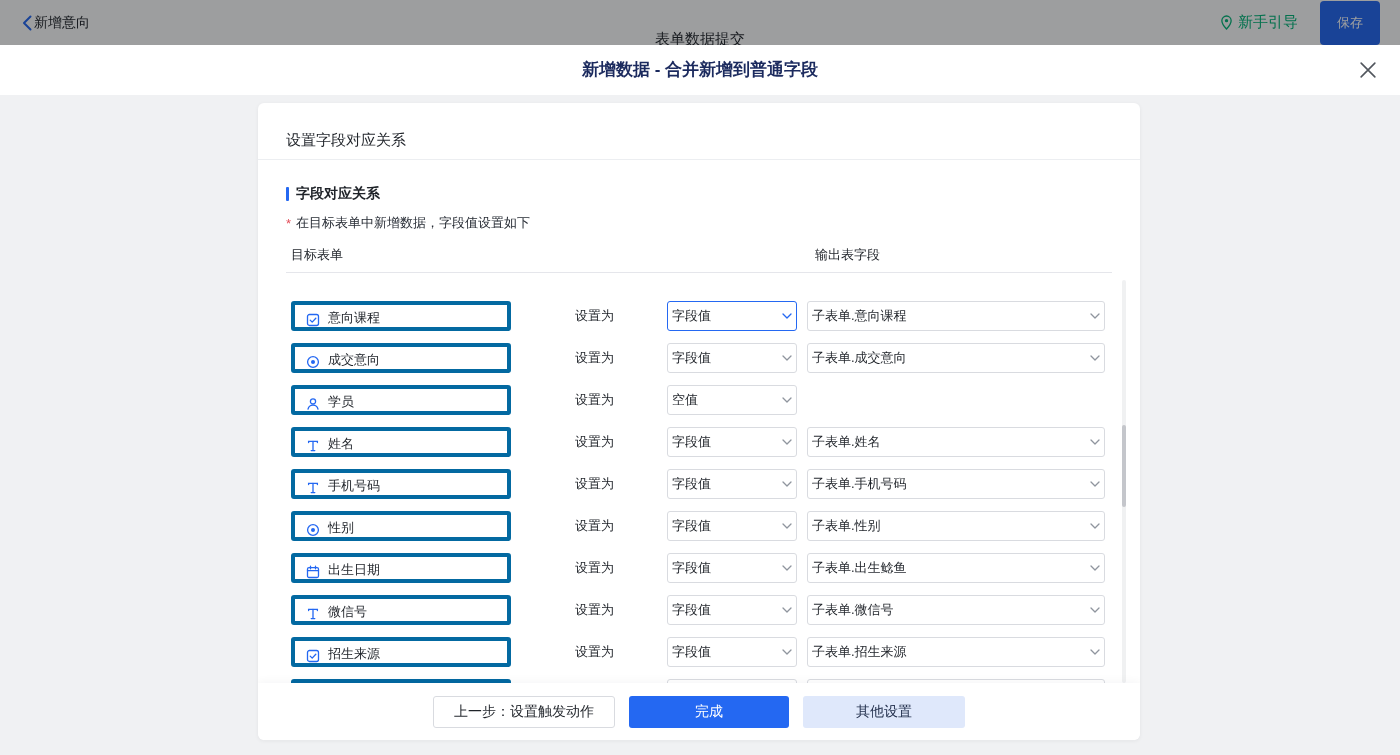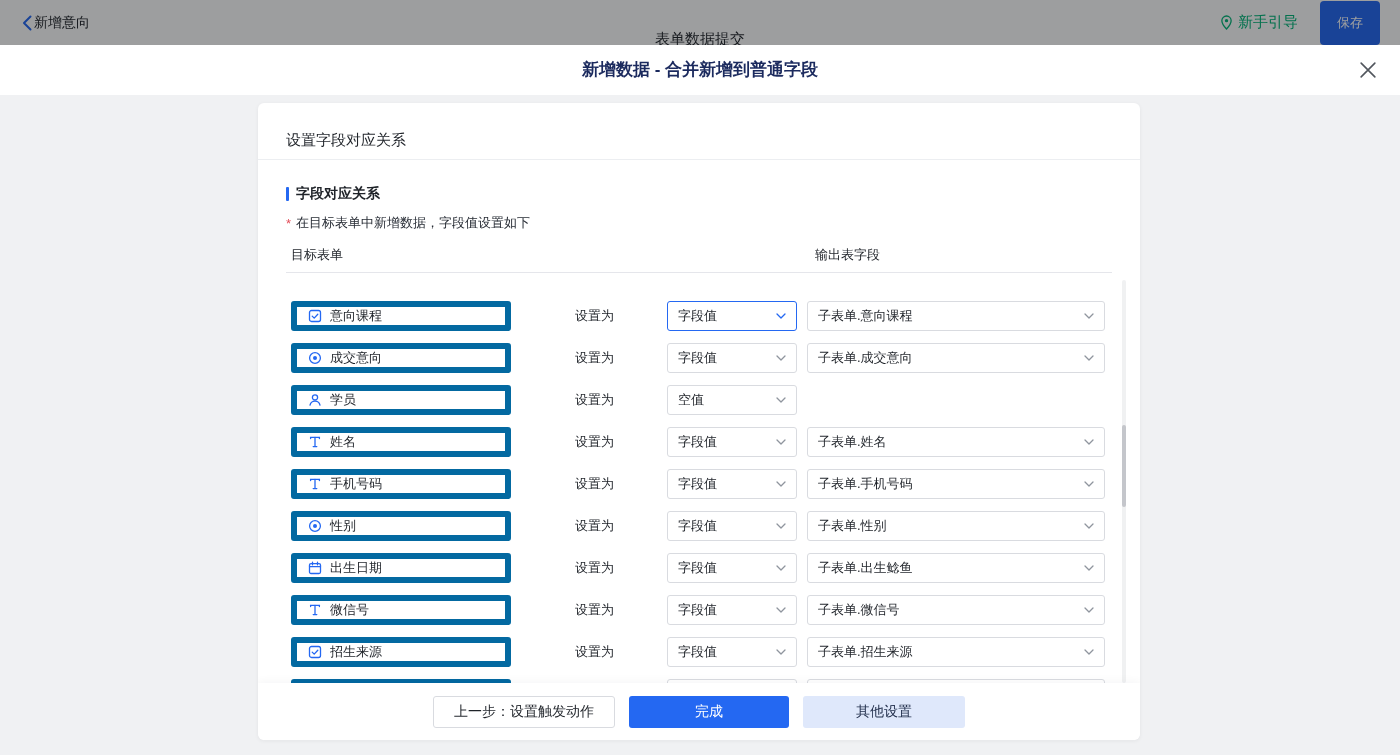--- a/index.html
+++ b/index.html
@@ -45,28 +45,28 @@
   .req-mark { color:#e34d59; margin-right:5px; font-size:13px; }
 
   .cols { position:relative; margin-top:14px; height:18px; font-size:13px; color:#1f2329; }
   .col-left { position:absolute; left:5px; top:0; }
   .col-right { position:absolute; left:529px; top:0; }
   .cols-divider { margin-top:8px; height:1px; background:#e5e6eb; }
 
   .rows { position:relative; margin-top:22px; }
   .row { position:relative; height:42px; }
   .field-box { position:absolute; left:5px; top:6px; width:220px; height:30px;
-    border:6px solid #0369a1; border-radius:3px; background:#fff;
-    display:flex; align-items:center; padding-left:11px; gap:8px; cursor:pointer; }
+    border:4px solid #0369a1; border-radius:3px; background:#fff;
+    display:flex; align-items:flex-end; padding-left:11px; gap:8px; cursor:pointer; }
   .f-icon { width:14px; height:14px; display:flex; }
   .f-icon svg { width:14px; height:14px; }
   .f-label { font-size:13px; color:#1f2329; }
   .set-as { position:absolute; left:289px; top:0; line-height:42px; font-size:13px; color:#1f2329; }
   .dd { position:absolute; top:6px; height:30px; border:1px solid #d9dbe0; border-radius:3px;
-    background:#fff; display:flex; align-items:center; padding:0 10px; cursor:pointer; }
+    background:#fff; display:flex; align-items:center; padding:0 4px; cursor:pointer; }
   .dd1 { left:381px; width:130px; }
   .dd2 { left:521px; width:298px; }
   .dd .dd-label { flex:1; font-size:13px; color:#1f2329; white-space:nowrap; overflow:hidden; }
   .dd .chev-slot { width:10px; height:6px; display:flex; margin-left:8px; }
   .dd .chev-slot svg { width:10px; height:6px; }
   .dd.active { border-color:#2468f2; }
   .dd.active .chev-slot path { stroke:#2468f2; }
 
   
   .scroll-track { position:absolute; right:14px; top:177px; width:4px; height:403px;

